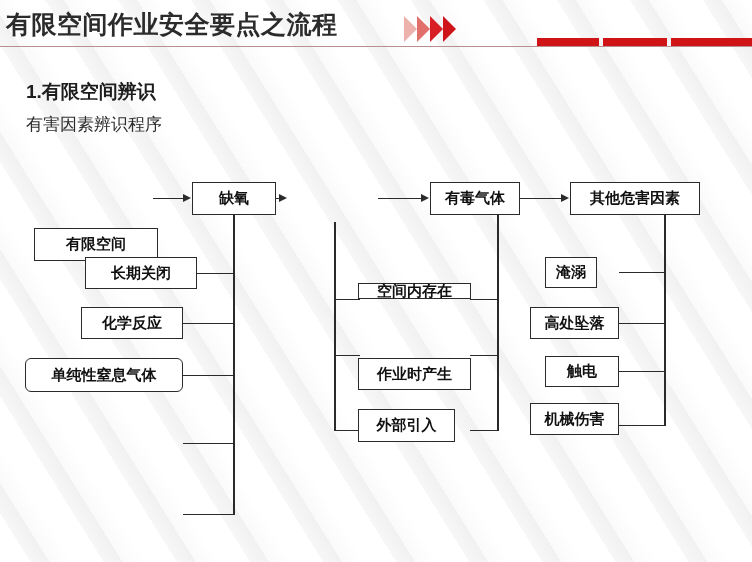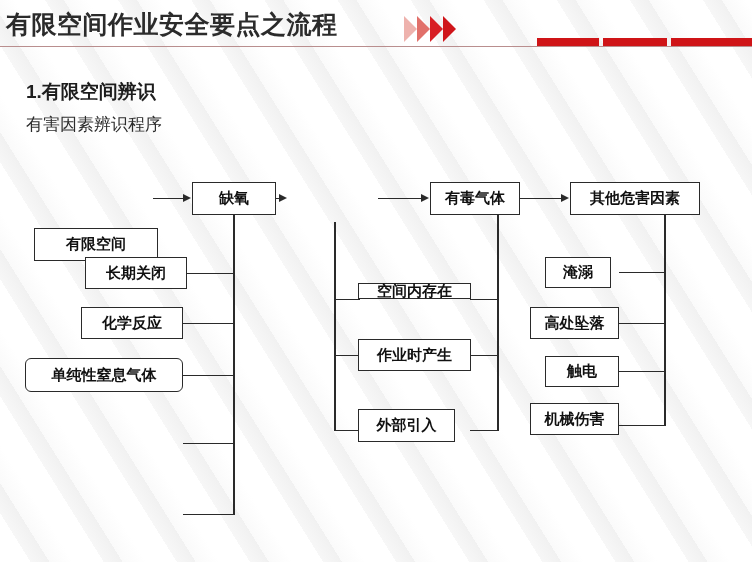--- a/index.html
+++ b/index.html
@@ -201,21 +201,21 @@
     <div class="arrowhead" style="left:279px; top:194px;"></div>
 
     <div class="hline" style="left:378px; top:198px; width:45px;"></div>
     <div class="arrowhead" style="left:421px; top:194px;"></div>
 
     <div class="hline" style="left:520px; top:198px; width:43px;"></div>
     <div class="arrowhead" style="left:561px; top:194px;"></div>
 
     <div class="vline" style="left:233px; top:215px; width:1.6px; height:300px;"></div>
 
-    <div class="node" style="left:85px; top:257px; width:102px; height:32px;">
+    <div class="node" style="left:85px; top:257px; width:112px; height:32px;">
       <span>长期关闭</span>
     </div>
     <div class="hline" style="left:183px; top:273px; width:51px;"></div>
 
     <div class="node" style="left:81px; top:307px; width:102px; height:32px;">
       <span>化学反应</span>
     </div>
     <div class="hline" style="left:183px; top:323px; width:51px;"></div>
 
     <div class="node" style="left:25px; top:358px; width:158px; height:34px;border-radius:6px;">
@@ -230,35 +230,35 @@
     <div class="vline" style="left:334px; top:222px; width:1.6px; height:209px;"></div>
 
     <div class="vline" style="left:497px; top:215px; width:1.6px; height:216px;"></div>
 
     <div class="node" style="left:358px; top:283px; width:113px; height:16px;">
       <span>空间内存在</span>
     </div>
     <div class="hline" style="left:334px; top:299px; width:26px;"></div>
     <div class="hline" style="left:470px; top:299px; width:29px;"></div>
 
-    <div class="node" style="left:358px; top:339px; width:113px; height:32px;text-align:right;">
+    <div class="node" style="left:358px; top:358px; width:113px; height:32px;text-align:right;">
       <span>作业时产生</span>
     </div>
     <div class="hline" style="left:334px; top:355px; width:26px;"></div>
     <div class="hline" style="left:470px; top:355px; width:29px;"></div>
 
     <div class="node" style="left:358px; top:409px; width:97px; height:33px;">
       <span>外部引入</span>
     </div>
     <div class="hline" style="left:334px; top:430px; width:26px;"></div>
     <div class="hline" style="left:470px; top:430px; width:29px;"></div>
 
     <div class="vline" style="left:664px; top:215px; width:1.6px; height:211px;"></div>
 
-    <div class="node" style="left:545px; top:257px; width:66px; height:31px;">
+    <div class="node" style="left:545px; top:257px; width:52px; height:31px;">
       <span>淹溺</span>
     </div>
     <div class="hline" style="left:619px; top:272px; width:46px;"></div>
 
     <div class="node" style="left:530px; top:307px; width:89px; height:32px;">
       <span>高处坠落</span>
     </div>
     <div class="hline" style="left:619px; top:323px; width:46px;"></div>
 
     <div class="node" style="left:545px; top:356px; width:74px; height:31px;">

